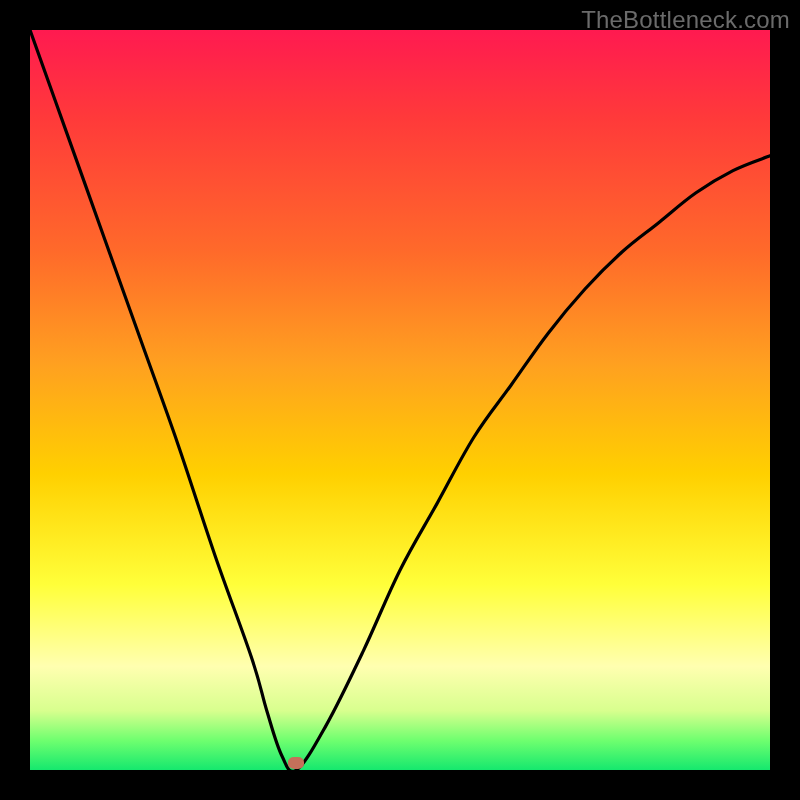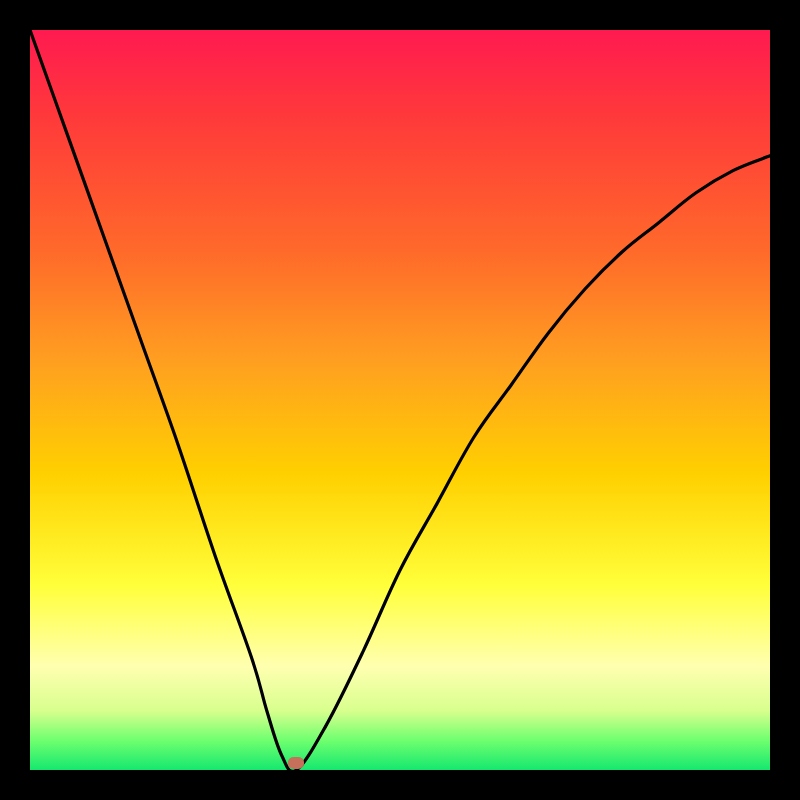--- a/index.html
+++ b/index.html
@@ -50,20 +50,21 @@
     height: 12px;
     border-radius: 6px / 5px;
     background: #c5705a;
     transform: translate(-50%, -50%);
   }
 </style>
 </head>
 <body>
 
 <div class="frame">
+  <div class="watermark">TheBottleneck.com</div>
 
   <div class="plot-area">
     <svg class="curve-svg" viewBox="0 0 740 740" preserveAspectRatio="none">
       <path fill="none" stroke="#000" stroke-width="3.2" stroke-linecap="round" d="M 0.0 0.0 C 6.7 18.6, 23.7 66.3, 37.0 103.6 C 50.3 140.9, 60.7 169.9, 74.0 207.2 C 87.3 244.5, 97.7 273.5, 111.0 310.8 C 124.3 348.1, 134.7 375.8, 148.0 414.4 C 161.3 453.0, 171.7 486.8, 185.0 525.4 C 198.3 564.0, 212.7 601.0, 222.0 629.0 C 231.3 657.0, 231.5 663.5, 236.8 680.8 C 242.1 698.1, 246.3 714.5, 251.6 725.2 C 256.9 735.9, 258.4 745.3, 266.4 740.0 C 274.4 734.7, 284.0 716.9, 296.0 695.6 C 308.0 674.3, 319.7 649.6, 333.0 621.6 C 346.3 593.6, 356.7 566.8, 370.0 540.2 C 383.3 513.6, 393.7 497.6, 407.0 473.6 C 420.3 449.6, 430.7 428.3, 444.0 407.0 C 457.3 385.7, 467.7 373.8, 481.0 355.2 C 494.3 336.6, 504.7 320.7, 518.0 303.4 C 531.3 286.1, 541.7 273.7, 555.0 259.0 C 568.3 244.3, 578.7 234.0, 592.0 222.0 C 605.3 210.0, 615.7 203.1, 629.0 192.4 C 642.3 181.7, 652.7 172.1, 666.0 162.8 C 679.3 153.5, 689.7 147.3, 703.0 140.6 C 716.3 133.9, 733.3 128.5, 740.0 125.8" id="curvePath"></path>
     </svg>
     <div class="marker" id="marker" style="left: 266.4px; top: 732.6px;"></div>
   </div>
 </div>
 
 </body></html>

